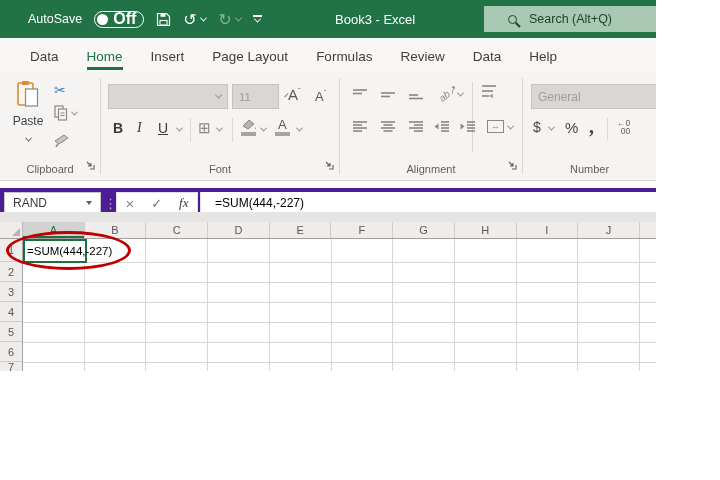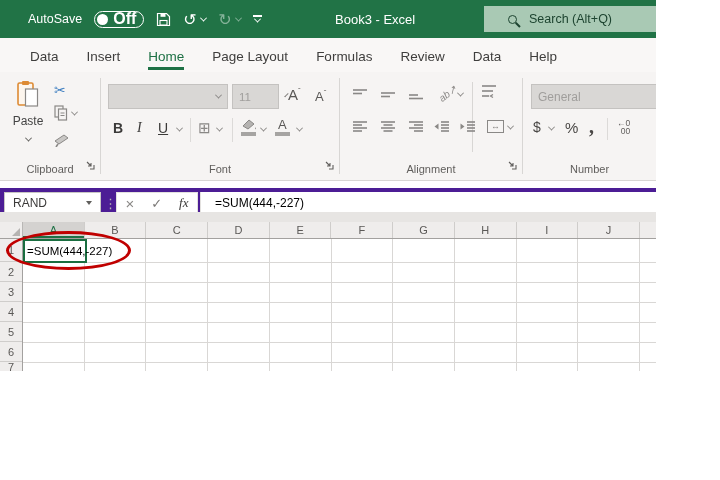--- a/index.html
+++ b/index.html
@@ -140,25 +140,25 @@
       <div class="searchbox">
         <span class="mag"></span>
         <span class="search-text">Search (Alt+Q)</span>
       </div>
     </div>
 
     <div class="tabrow">
       <div class="tab">
           <span>Data</span>
         </div>
-      <div class="tab">
-          <span>Insert</span>
-        </div>
       <div class="tab active">
           <span>Home</span>
+        </div>
+      <div class="tab">
+          <span>Insert</span>
         </div>
       <div class="tab">
           <span>Page Layout</span>
         </div>
       <div class="tab">
           <span>Formulas</span>
         </div>
       <div class="tab">
           <span>Review</span>
         </div>

